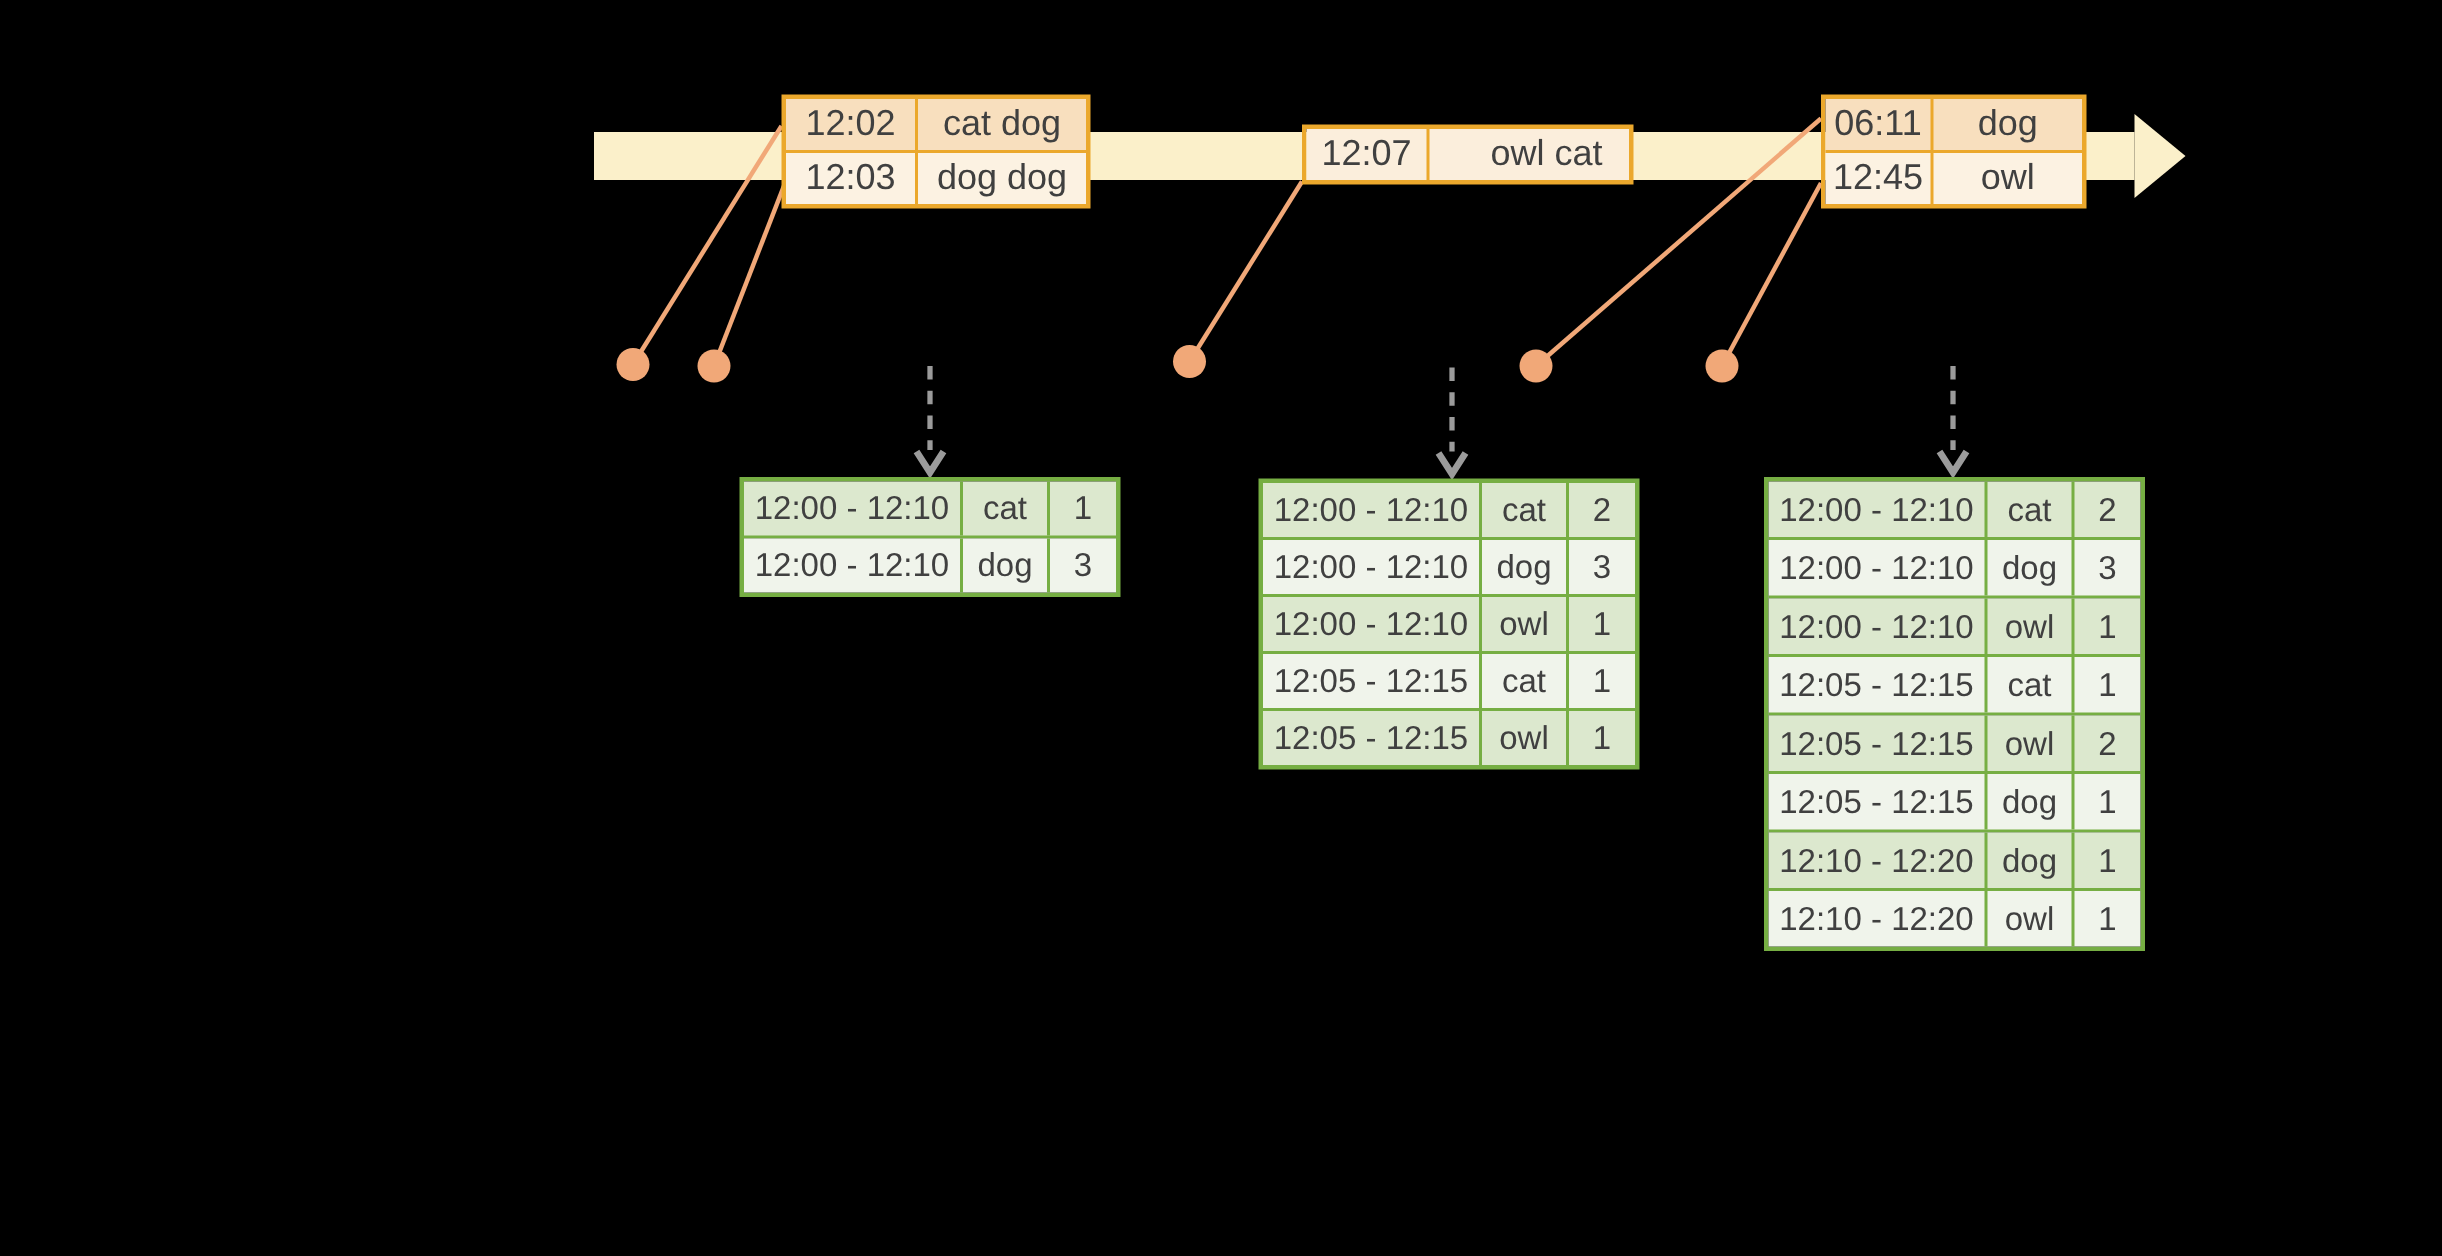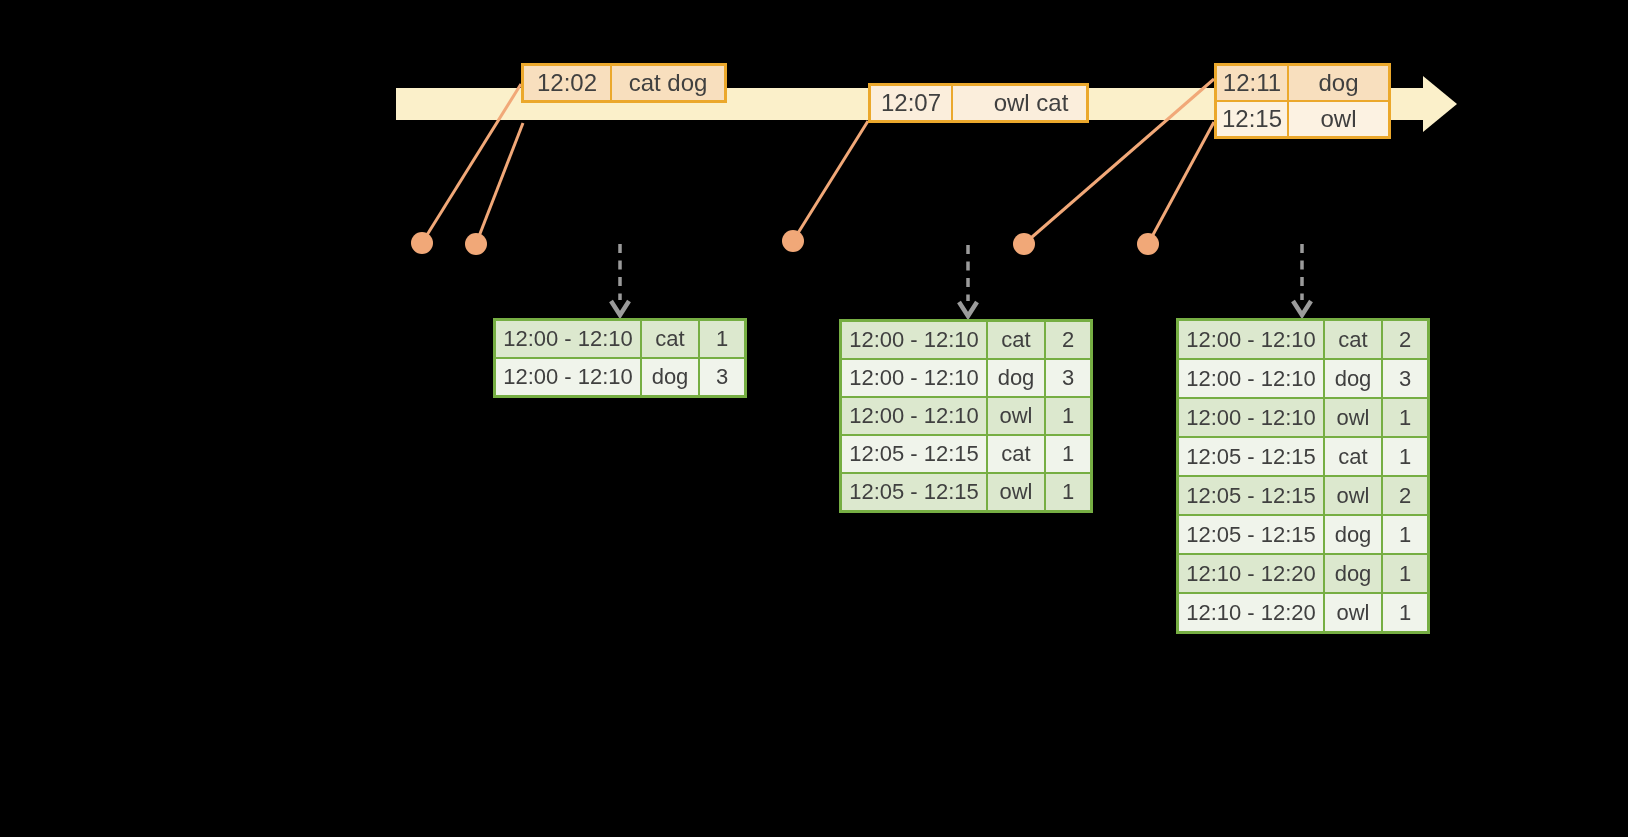--- a/index.html
+++ b/index.html
@@ -86,34 +86,38 @@
       <line class="gdash" x1="1302" y1="244" x2="1302" y2="300"></line>
       <polyline class="gchev" points="1293,301 1302,315 1311,301"></polyline>
     </g>
   </svg>
 
   <div class="dtable etable et1">
       <div class="trow">
         <div class="tcell c0">12:02</div>
         <div class="tcell c1">cat dog</div>
       </div>
+      <div class="trow">
+        <div class="tcell c0">12:03</div>
+        <div class="tcell c1">dog dog</div>
+      </div>
     </div>
   <div class="dtable etable et2">
       <div class="trow">
         <div class="tcell c0">12:07</div>
         <div class="tcell c1">owl cat</div>
       </div>
     </div>
   <div class="dtable etable et3">
       <div class="trow">
-        <div class="tcell c0">12:11</div>
-        <div class="tcell c1">dog</div>
-      </div>
-      <div class="trow">
-        <div class="tcell c0">12:15</div>
+        <div class="tcell c0">06:11</div>
+        <div class="tcell c1">dog</div>
+      </div>
+      <div class="trow">
+        <div class="tcell c0">12:45</div>
         <div class="tcell c1">owl</div>
       </div>
     </div>
 
   <div class="dtable rtable rt1">
       <div class="trow">
         <div class="tcell c0">12:00 - 12:10</div>
         <div class="tcell c1">cat</div>
         <div class="tcell c2">1</div>
       </div>

